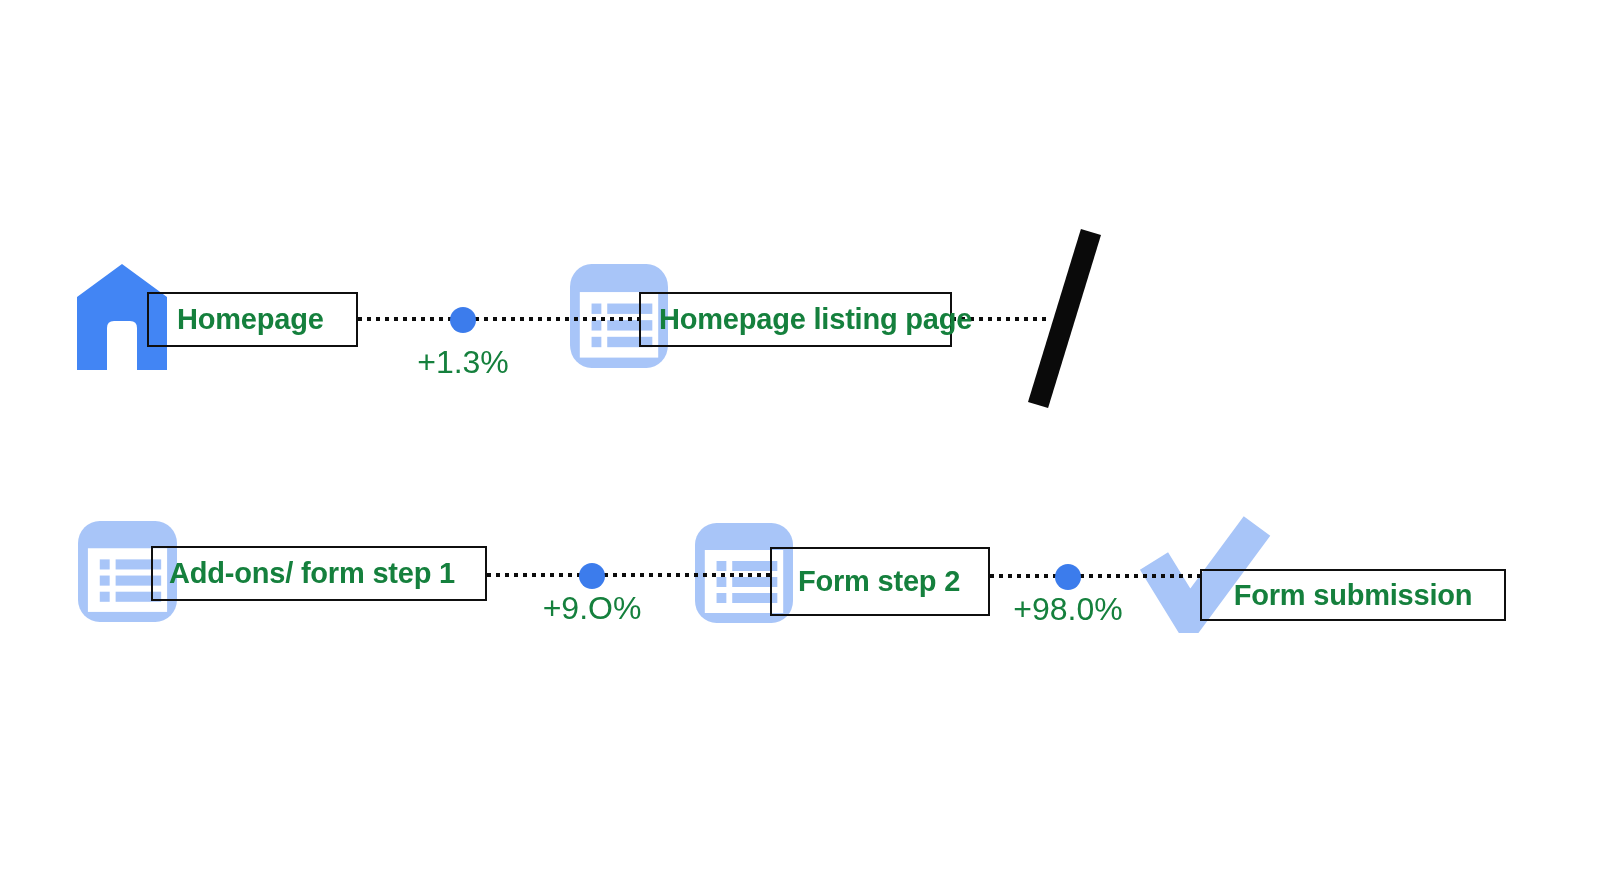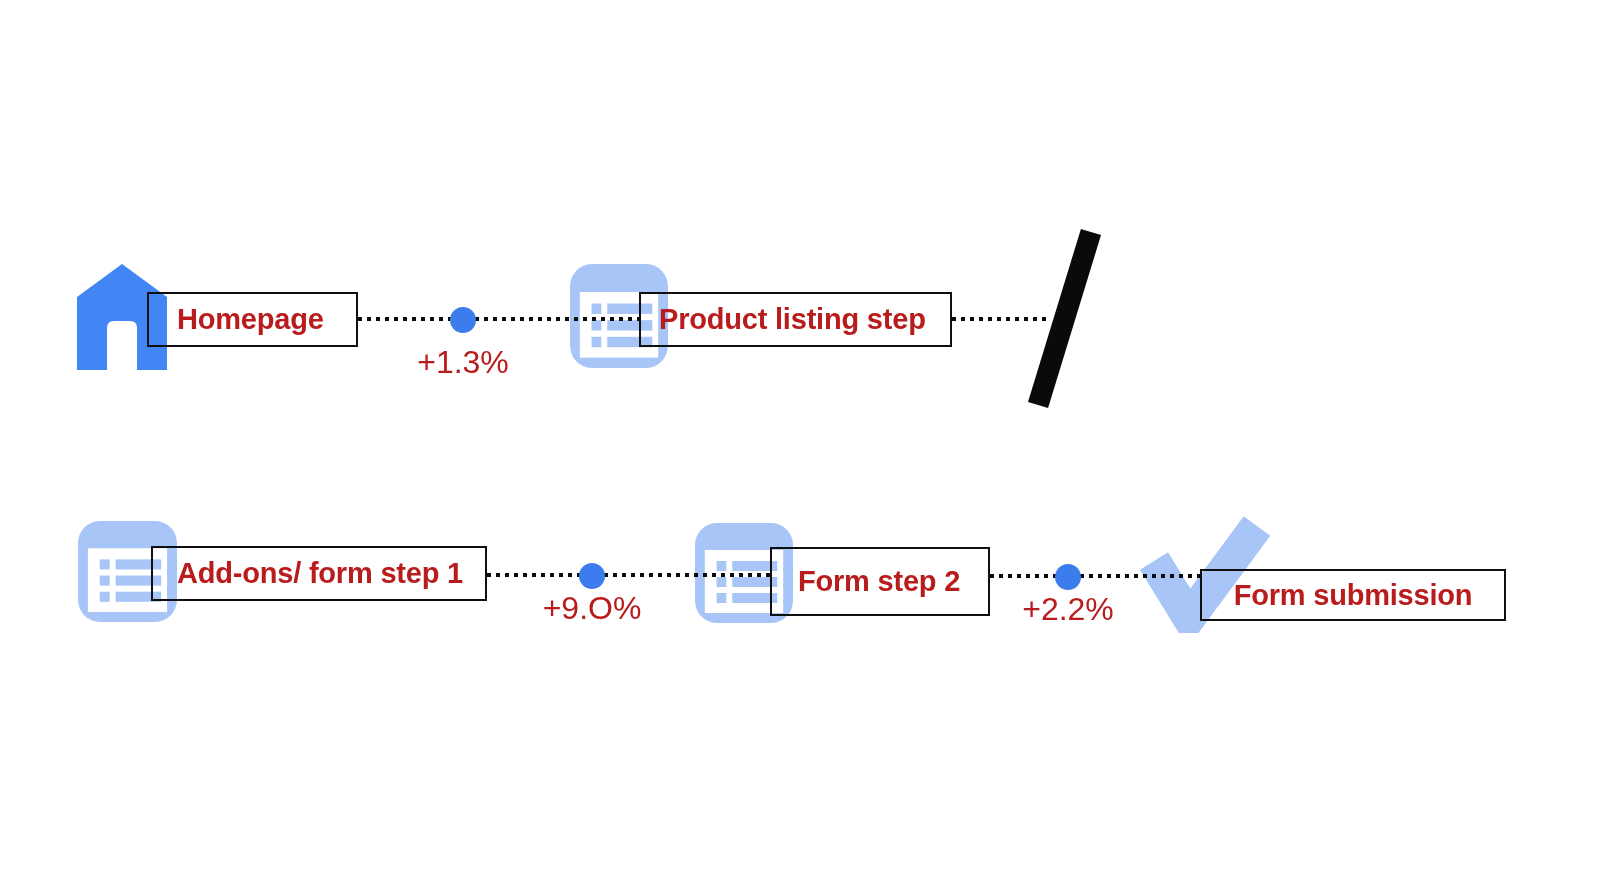--- a/index.html
+++ b/index.html
@@ -3,21 +3,21 @@
 <meta charset="utf-8">
 <style>
   html, body { margin: 0; padding: 0; background: #ffffff; }
   .stage {
     position: relative;
     width: 1601px;
     height: 874px;
     background: #ffffff;
     overflow: hidden;
     font-family: "Liberation Sans", "DejaVu Sans", sans-serif;
-    color: #b91c1c;
+    color: #15803d;
   }
   .abs { position: absolute; }
 
   
   .label-box {
     position: absolute;
     box-sizing: border-box;
     border: 2.5px solid #0f0f0f;
     background: transparent;
     display: flex;
@@ -99,41 +99,41 @@
       <rect x="22" y="38" width="10" height="10" fill="#A8C5F8"></rect>
       <rect x="38" y="38" width="46" height="10" fill="#A8C5F8"></rect>
       <rect x="22" y="54" width="10" height="10" fill="#A8C5F8"></rect>
       <rect x="38" y="54" width="46" height="10" fill="#A8C5F8"></rect>
       <rect x="22" y="70" width="10" height="10" fill="#A8C5F8"></rect>
       <rect x="38" y="70" width="46" height="10" fill="#A8C5F8"></rect>
     </svg>
   </div>
 
   <div class="label-box" style="left:639px; top:292px; width:313px; height:55px; padding-left:18px;">
-    <span>Product listing step</span>
+    <span>Homepage listing page</span>
   </div>
 
   <div class="dotline" style="left:952px; top:317px; width:99px;"></div>
 
   <div class="slash"></div>
 
   <div class="icon abs" style="left:78px; top:521px; width:99px; height:101px;">
     <svg width="99" height="101" viewBox="0 0 100 100" preserveAspectRatio="none">
       <rect width="100" height="100" rx="22" fill="#A8C5F8"></rect>
       <rect x="10" y="27" width="80" height="63" fill="#ffffff"></rect>
       <rect x="22" y="38" width="10" height="10" fill="#A8C5F8"></rect>
       <rect x="38" y="38" width="46" height="10" fill="#A8C5F8"></rect>
       <rect x="22" y="54" width="10" height="10" fill="#A8C5F8"></rect>
       <rect x="38" y="54" width="46" height="10" fill="#A8C5F8"></rect>
       <rect x="22" y="70" width="10" height="10" fill="#A8C5F8"></rect>
       <rect x="38" y="70" width="46" height="10" fill="#A8C5F8"></rect>
     </svg>
   </div>
 
-  <div class="label-box" style="left:151px; top:546px; width:336px; height:55px; padding-left:24px;">
+  <div class="label-box" style="left:151px; top:546px; width:336px; height:55px; padding-left:16px;">
     <span>Add-ons/ form step 1</span>
   </div>
 
   <div class="dotline" style="left:487px; top:573px; width:284px;"></div>
 
   <div class="dot" style="left:579px; top:563px;"></div>
 
   <div class="delta" style="left:522px; top:590px;">+9.O%</div>
 
   <div class="icon abs" style="left:695px; top:523px; width:98px; height:100px;">
@@ -150,21 +150,21 @@
   </div>
 
   <div class="label-box" style="left:770px; top:547px; width:220px; height:69px; padding-left:26px;">
     <span>Form step 2</span>
   </div>
 
   <div class="dotline" style="left:990px; top:574px; width:210px;"></div>
 
   <div class="dot" style="left:1055px; top:564px;"></div>
 
-  <div class="delta" style="left:998px; top:591px;">+2.2%</div>
+  <div class="delta" style="left:998px; top:591px;">+98.0%</div>
 
   <div class="icon abs" style="left:1133px; top:503px; width:150px; height:130px;">
     <svg width="150" height="130" viewBox="0 0 150 130">
       <polyline points="21,58 56,115 124,23" fill="none" stroke="#A8C5F8" stroke-width="33" stroke-linecap="butt" stroke-linejoin="miter"></polyline>
     </svg>
   </div>
 
   <div class="label-box" style="left:1200px; top:547px; width:306px; height:52px; justify-content:center;margin-top:22px;">
     <span>Form submission</span>
   </div>

